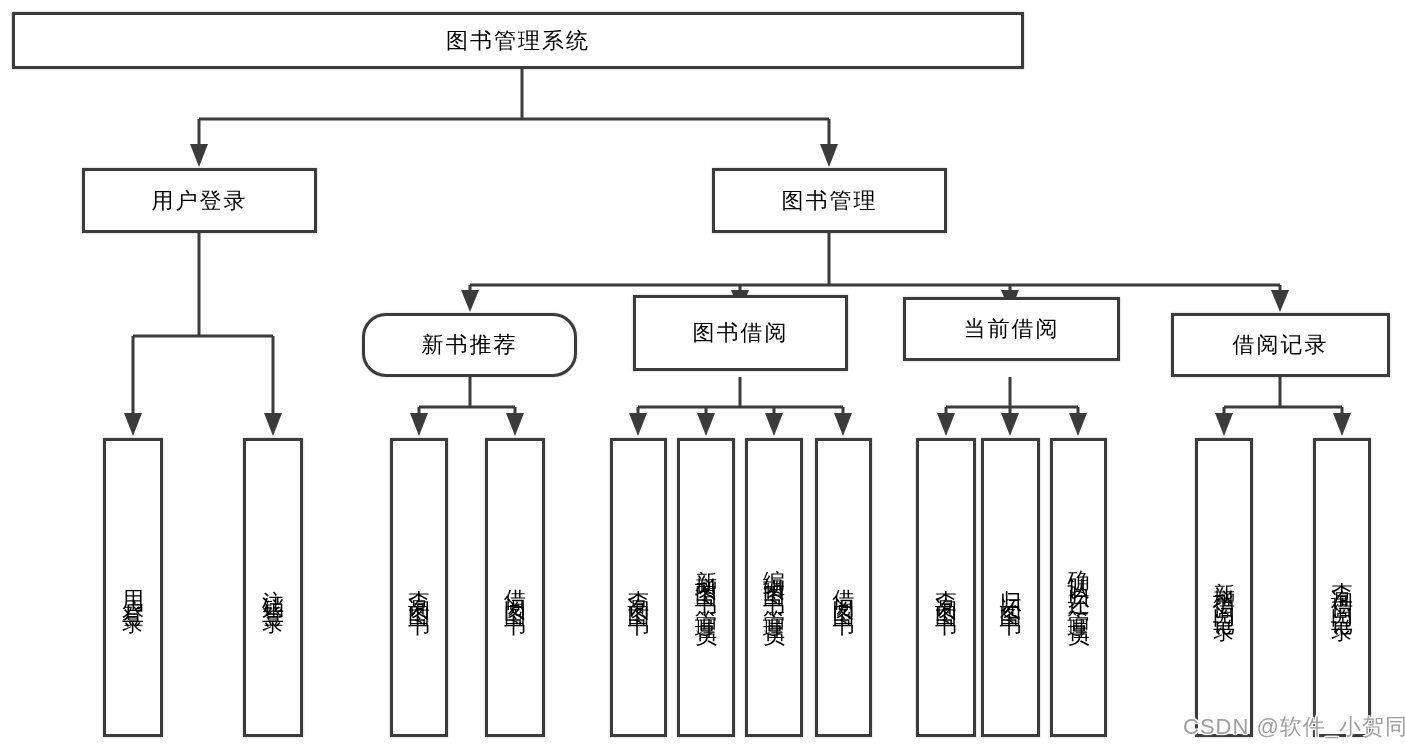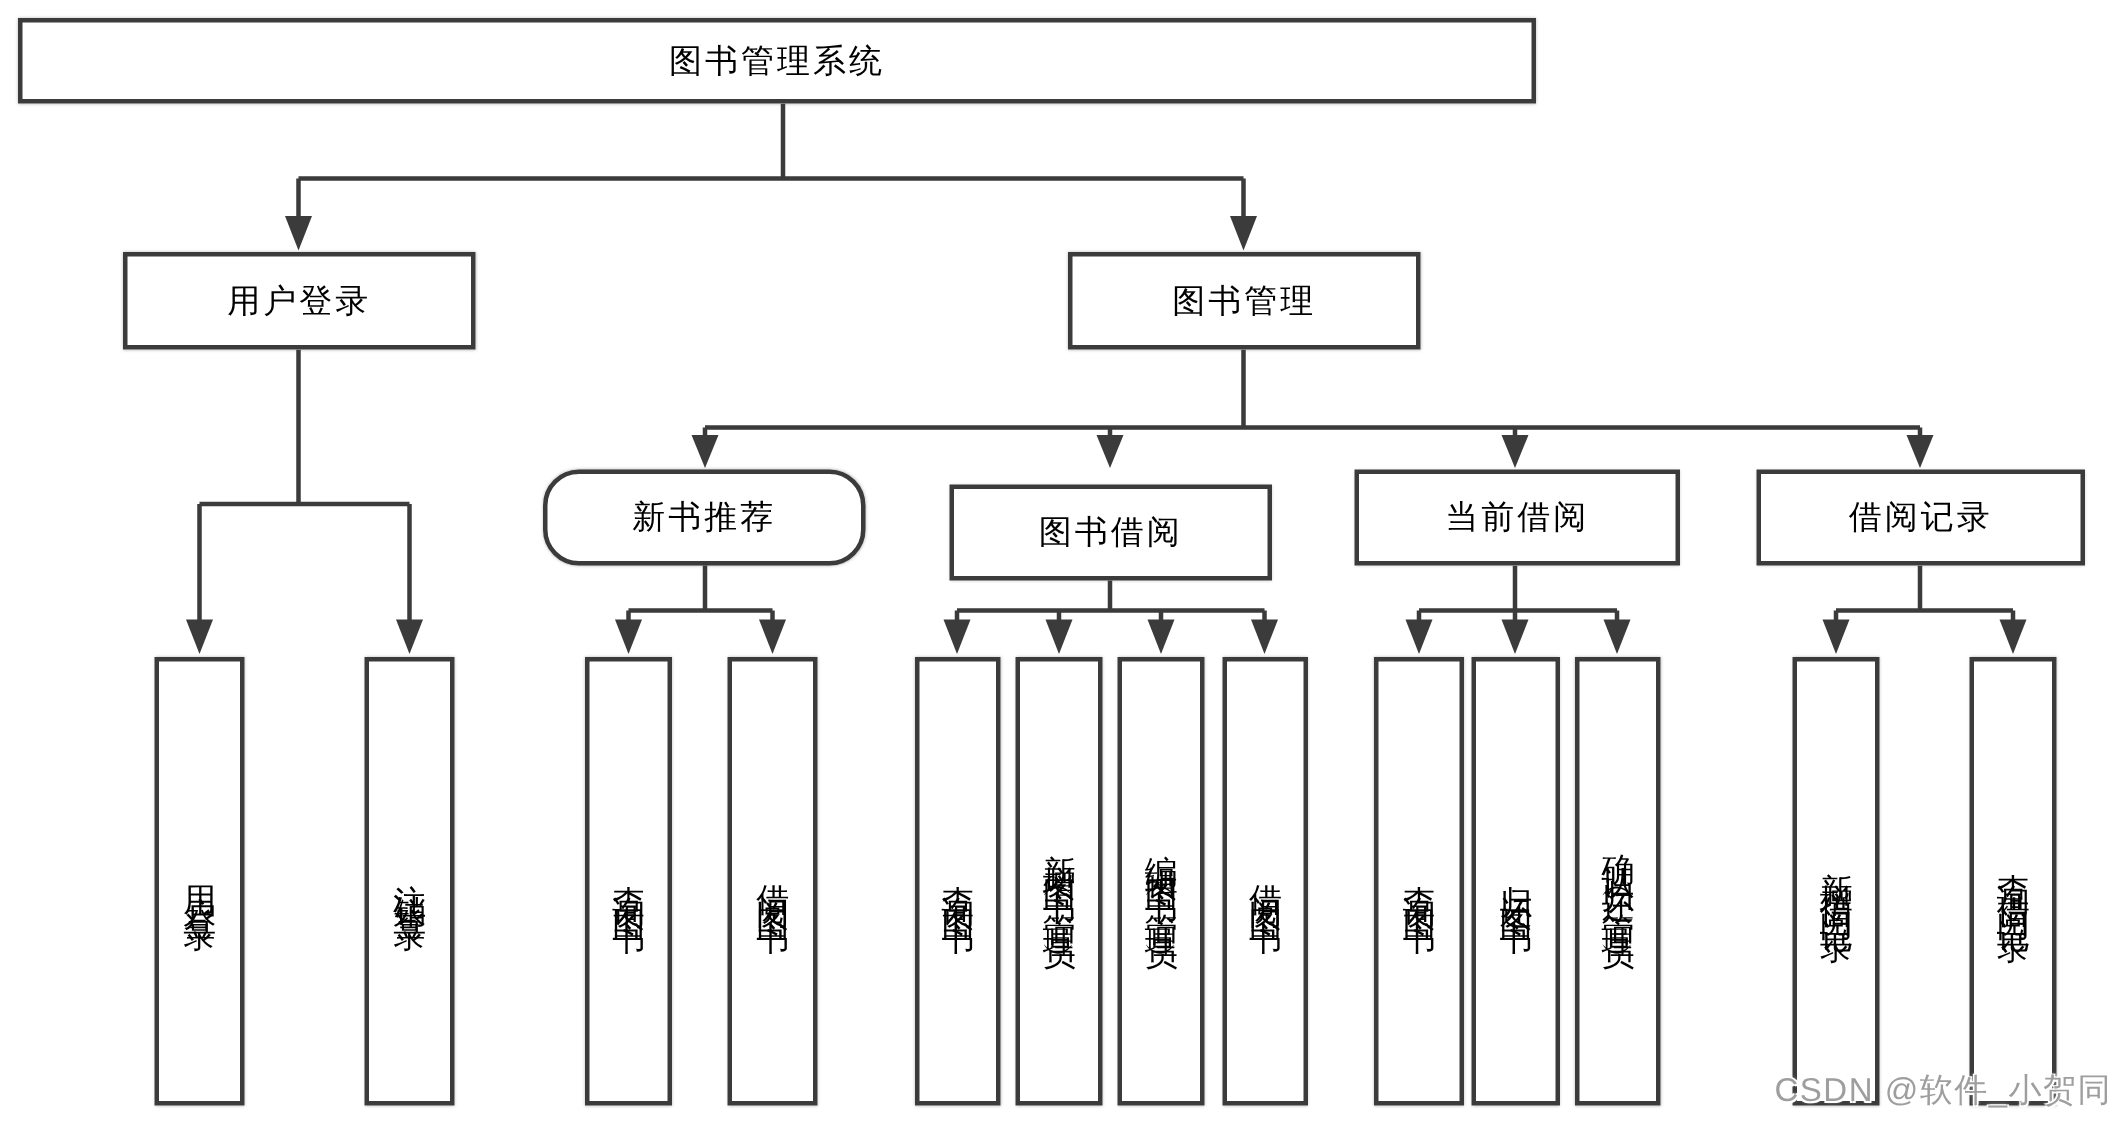--- a/index.html
+++ b/index.html
@@ -47,22 +47,22 @@
     line-height: 1.1;
     white-space: normal;
   }
   
   .b-root   { left: 12px;   top: 12px;  width: 1012px; height: 57px; }
   
   .b-login  { left: 82px;   top: 168px; width: 235px;  height: 65px; }
   .b-mgmt   { left: 712px;  top: 168px; width: 235px;  height: 65px; }
   
   .b-newbook  { left: 362px;  top: 313px; width: 215px; height: 64px; border-radius: 24px; }
-  .b-borrow   { left: 633px;  top: 323px; width: 215px; height: 64px; font-family: Liberation Mono, monospace; }
-  .b-current  { left: 903px;  top: 313px; width: 217px; height: 64px; }
+  .b-borrow   { left: 633px;  top: 295px; width: 215px; height: 76px; font-family: Liberation Mono, monospace; }
+  .b-current  { left: 903px;  top: 297px; width: 217px; height: 64px; }
   .b-records  { left: 1171px; top: 313px; width: 219px; height: 64px; }
   
   .lf { top: 438px; height: 299px; }
   .l1  { left: 103px;  width: 60px; }
   .l2  { left: 243px;  width: 60px; }
   .l3  { left: 390px;  width: 58px; }
   .l4  { left: 485px;  width: 60px; }
   .l5  { left: 610px;  width: 57px; }
   .l6  { left: 677px;  width: 58px; }
   .l7  { left: 745px;  width: 58px; }

